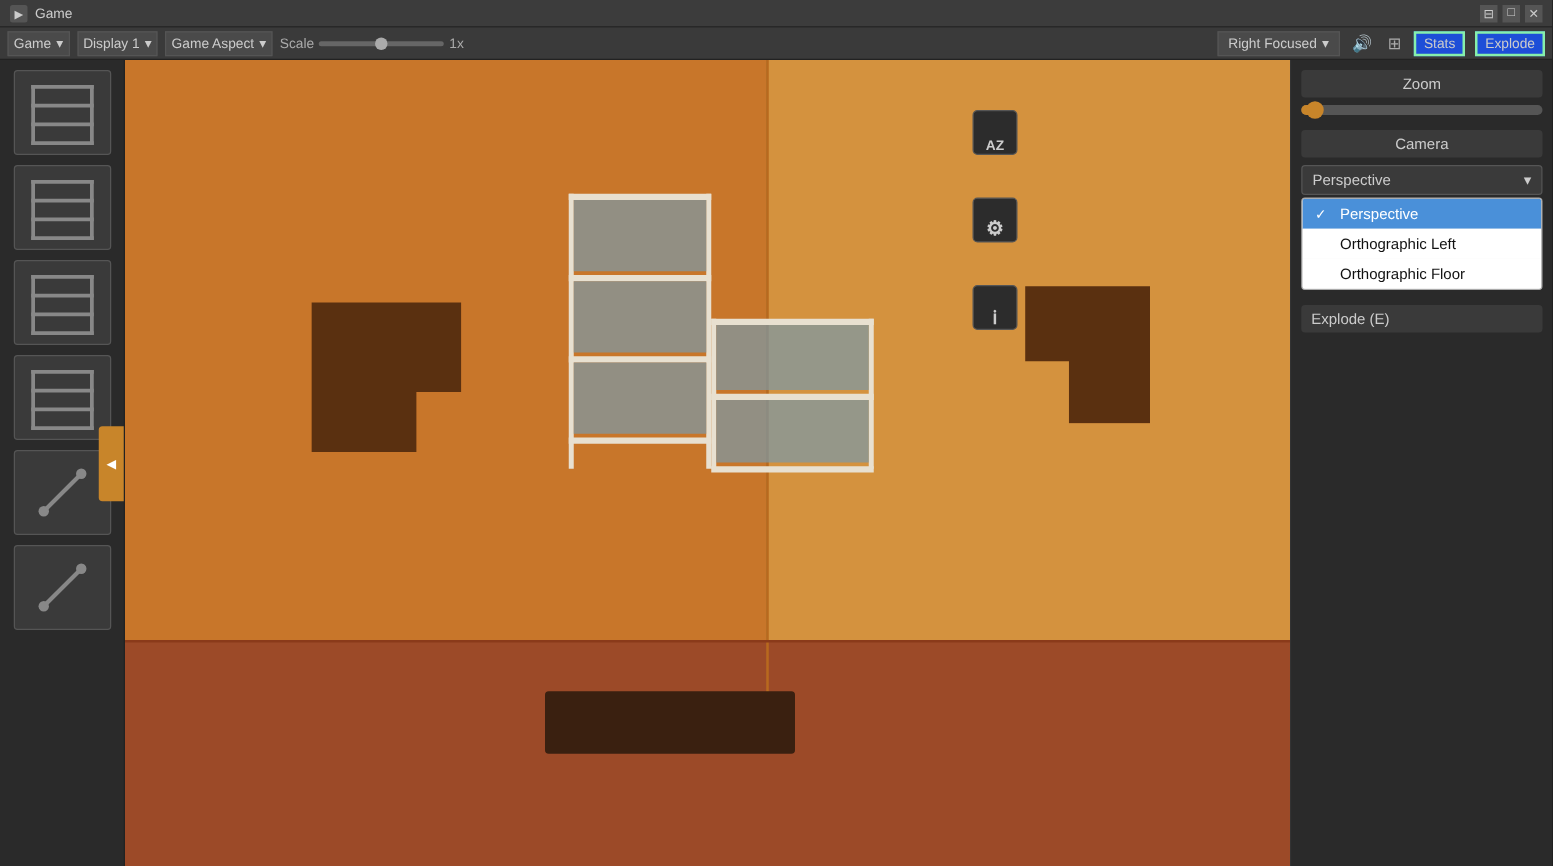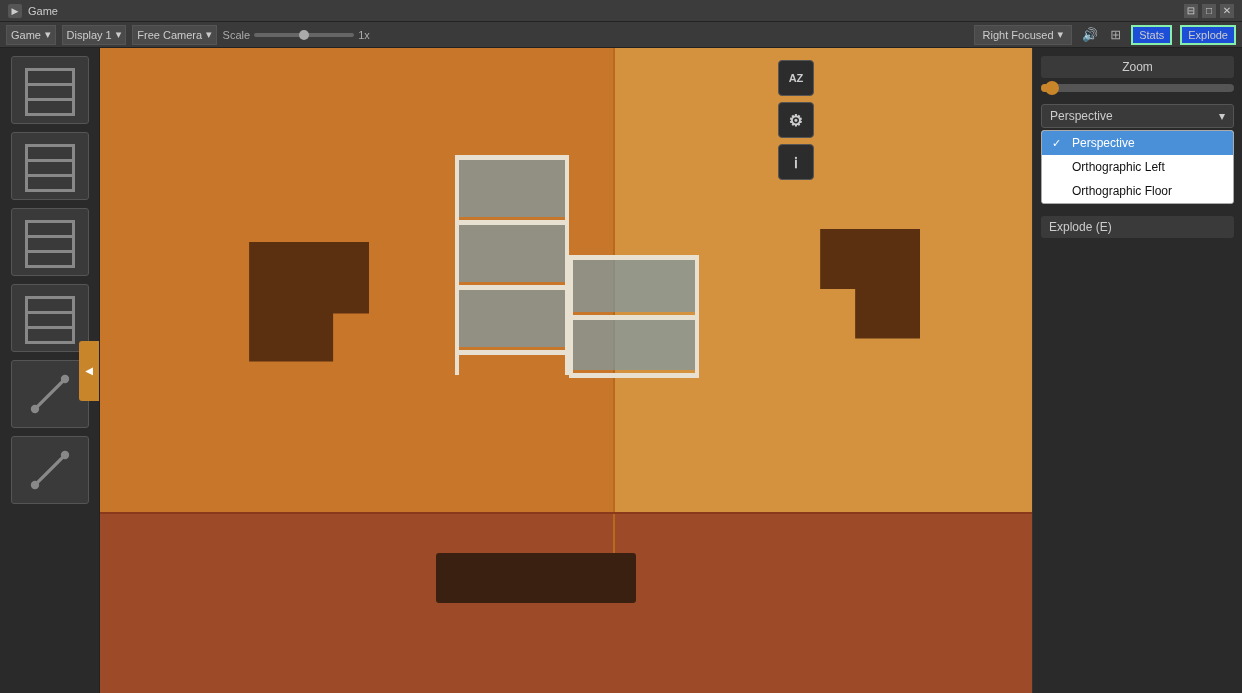--- a/index.html
+++ b/index.html
@@ -273,23 +273,24 @@
       padding: 8px;
     }
     .icon-square-btn {
       width: 36px;
       height: 36px;
       background: #2c2c2c;
       border: 1px solid #555;
       border-radius: 4px;
       color: #ccc;
       font-size: 13px;
-      display: flex; align-items: center; justify-content: center;
+      display: flex; align-items: flex-end; justify-content: center;
       cursor: pointer;
       font-weight: bold;
+      margin-top: 28px;
     }
 
     
     .section-label {
       font-size: 12px;
       color: #ccc;
       text-align: center;
       padding: 4px 0;
       background: #3a3a3a;
       border-radius: 3px;
@@ -399,21 +400,21 @@
 <div class="toolbar">
   <div class="toolbar-select">
     <span>Game</span>
     <span>▾</span>
   </div>
   <div class="toolbar-select">
     <span>Display 1</span>
     <span>▾</span>
   </div>
   <div class="toolbar-select">
-    <span>Free Camera</span>
+    <span>Game Aspect</span>
     <span>▾</span>
   </div>
   <div class="toolbar-scale">
     <span class="toolbar-label">Scale</span>
     <div class="scale-slider">
       <div class="scale-thumb"></div>
     </div>
     <span class="toolbar-label">1x</span>
   </div>
   <div class="toolbar-right">
@@ -549,20 +550,21 @@
 
     <div class="zoom-slider-container">
       <div class="section-label">Zoom</div>
       <div class="zoom-track">
         <div class="zoom-fill"></div>
         <div class="zoom-thumb"></div>
       </div>
     </div>
 
     <div class="camera-section">
+      <div class="section-label">Camera</div>
 
       <div class="dropdown-select">
         <span>Perspective</span>
         <span>▾</span>
       </div>
 
       <div class="dropdown-menu" style="margin-top:2px;">
         <div class="dropdown-item selected">
           <span class="check-mark">✓</span>
           <span>Perspective</span>

